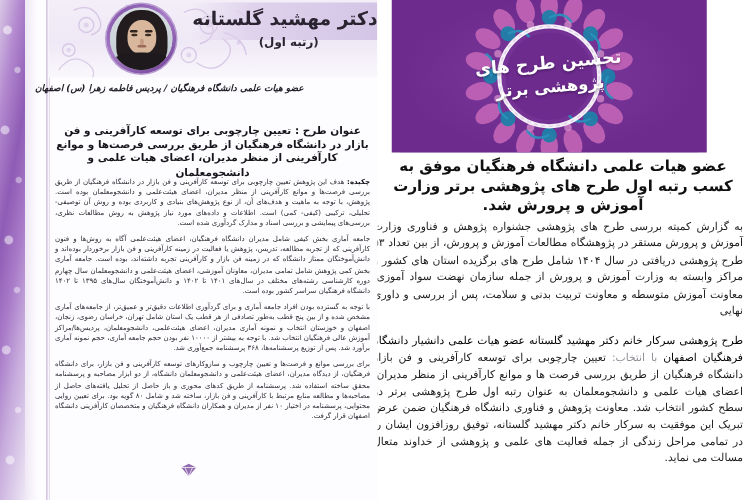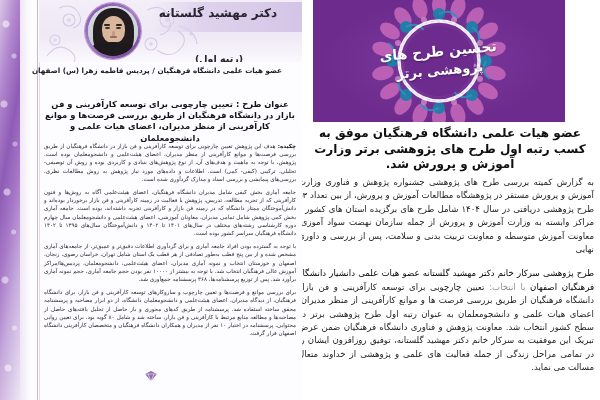--- a/index.html
+++ b/index.html
@@ -70,33 +70,33 @@
   .p-face{position:absolute;left:27%;top:20%;width:46%;height:54%;border-radius:48% 48% 44% 44%;background:#d9b79c;}
   .p-eye{position:absolute;width:5px;height:2.5px;border-radius:50%;background:#3a2b24;top:41%;}
   .p-eye.l{left:33%;} .p-eye.r{left:56%;}
   .p-brow{position:absolute;width:6px;height:1.6px;border-radius:2px;background:#2f241f;top:36%;}
   .p-brow.l{left:32%;} .p-brow.r{left:56%;}
   .p-mouth{position:absolute;left:44%;top:60%;width:7px;height:2px;border-radius:2px;background:#9c6a5b;}
   .p-nose{position:absolute;left:47%;top:49%;width:3px;height:6px;border-radius:40%;background:#c39a80;}
   .p-shoulder{position:absolute;left:2%;bottom:-8%;width:96%;height:36%;border-radius:46% 46% 0 0;background:#1d191c;}
 
   .name-main{
-    position:absolute;right:10px;top:6px;width:148px;text-align:center;
-    font-size:12px;font-weight:700;color:#2a2330;letter-spacing:.2px;
+    position:absolute;right:0;top:6px;width:148px;text-align:center;
+    font-size:15px;font-weight:700;color:#2a2330;letter-spacing:.2px;
     white-space:nowrap;
   }
   .name-rank{
-    position:absolute;right:18px;top:29px;width:130px;text-align:center;
-    font-size:9.5px;font-weight:700;color:#2a2330;margin-top:24px;
+    position:absolute;right:6px;top:29px;width:130px;text-align:center;
+    font-size:9.5px;font-weight:700;color:#2a2330;
   }
 
   
   .aff{
-    position:absolute;left:28px;width:254px;text-align:right;
-    font-size:7.2px;line-height:10px;color:#23202a;font-weight:600;
+    position:absolute;left:28px;width:254px;text-align:left;
+    font-size:7.2px;line-height:10px;color:#23202a;font-weight:600;font-style:italic;
   }
   .aff.l1{top:66px;}
   .aff.l2{top:76px;}
 
   .proj-title{
     position:absolute;left:44px;top:99px;width:252px;
     text-align:center;font-size:8.4px;line-height:11.2px;
     font-weight:700;color:#17141c;
   }
 

